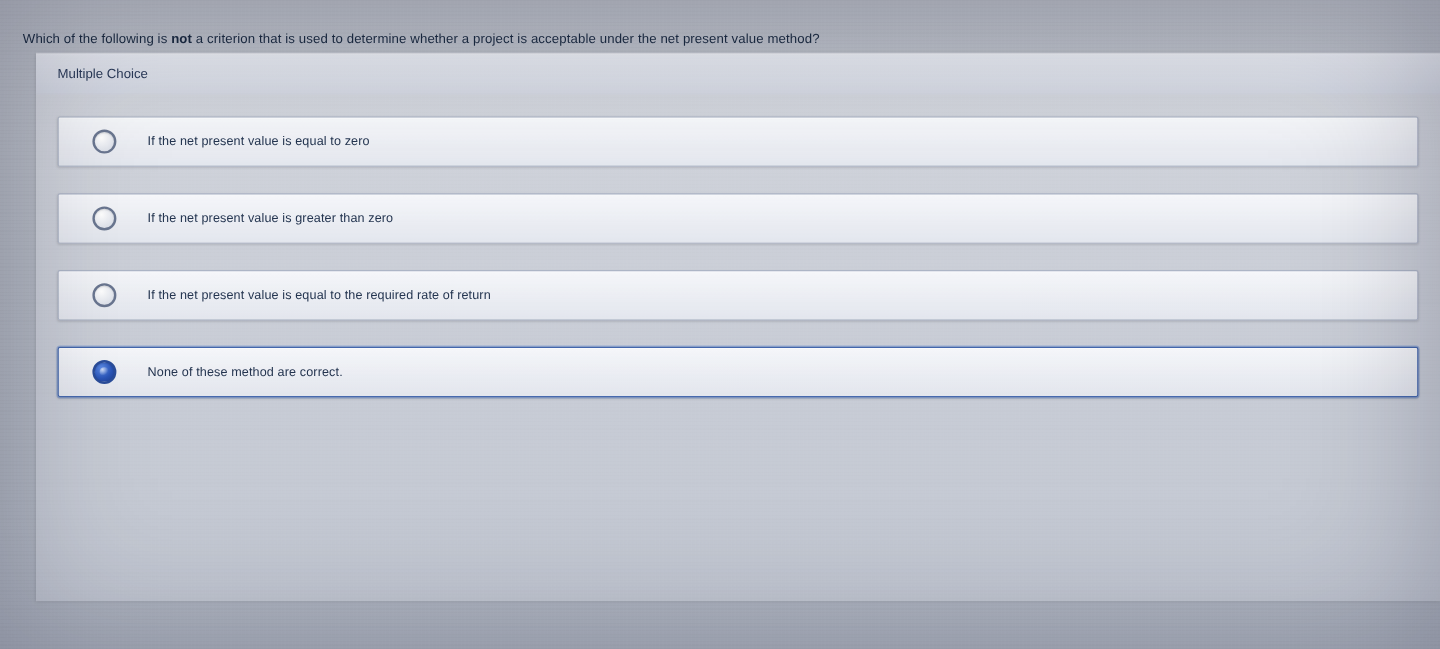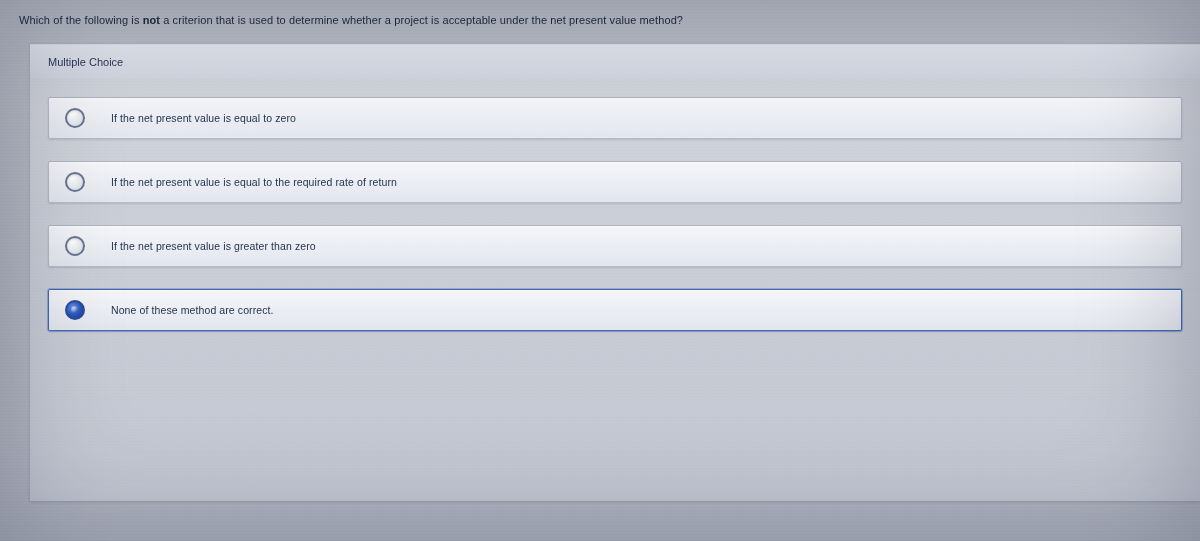--- a/index.html
+++ b/index.html
@@ -11,21 +11,21 @@
   }
   .noise {
     position: absolute; inset: 0;
     background:
       repeating-linear-gradient(0deg, rgba(0,0,0,0.015) 0 1px, transparent 1px 3px),
       repeating-linear-gradient(90deg, rgba(255,255,255,0.015) 0 1px, transparent 1px 3px);
     pointer-events: none;
   }
   .question-bar {
     position: absolute;
-    left: 15px; right: 0; top: 8px;
+    left: 15px; right: 0; top: 21px;
     padding: 6px 4px;
     font-size: 11px;
     color: #1a2a40;
     letter-spacing: 0.1px;
   }
   .question-bar .not { font-weight: bold; }
   .panel {
     position: absolute;
     left: 30px; right: 0; top: 44px; bottom: 40px;
     background: linear-gradient(180deg, rgba(230,232,238,0.55) 0%, rgba(214,218,228,0.5) 100%);
@@ -41,21 +41,21 @@
     background: linear-gradient(180deg, rgba(235,238,245,0.7), rgba(210,215,228,0.6));
     border-bottom: 1px solid rgba(0,0,40,0.08);
   }
   .options {
     padding: 18px 18px 10px 18px;
     display: flex; flex-direction: column; gap: 22px;
   }
   .option-row {
     display: flex; align-items: center;
     height: 42px;
-    padding: 0 16px 0 16px;
+    padding: 0 16px 0 28px;
     background: linear-gradient(180deg, rgba(248,249,252,0.92), rgba(230,233,240,0.88));
     border: 1px solid rgba(130,140,165,0.55);
     border-radius: 2px;
     box-shadow: 0 1px 0 rgba(255,255,255,0.4) inset, 0 1px 2px rgba(0,0,0,0.12);
   }
   .option-row.selected {
     border: 1px solid rgba(40,80,160,0.85);
     box-shadow: 0 0 0 1px rgba(60,110,200,0.35), 0 1px 0 rgba(255,255,255,0.4) inset, 0 1px 2px rgba(0,0,0,0.15);
   }
   .radio {
@@ -102,26 +102,26 @@
   <div class="panel-header">Multiple Choice</div>
   <div class="options">
 
     <div class="option-row">
       <div class="radio"></div>
       <div class="option-label">If the net present value is equal to zero</div>
     </div>
 
     <div class="option-row">
       <div class="radio"></div>
-      <div class="option-label">If the net present value is equal to the required rate of return</div>
+      <div class="option-label">If the net present value is greater than zero</div>
     </div>
 
     <div class="option-row">
       <div class="radio"></div>
-      <div class="option-label">If the net present value is greater than zero</div>
+      <div class="option-label">If the net present value is equal to the required rate of return</div>
     </div>
 
     <div class="option-row selected">
       <div class="radio filled"></div>
       <div class="option-label">None of these method are correct.</div>
     </div>
 
   </div>
 </div>
 

